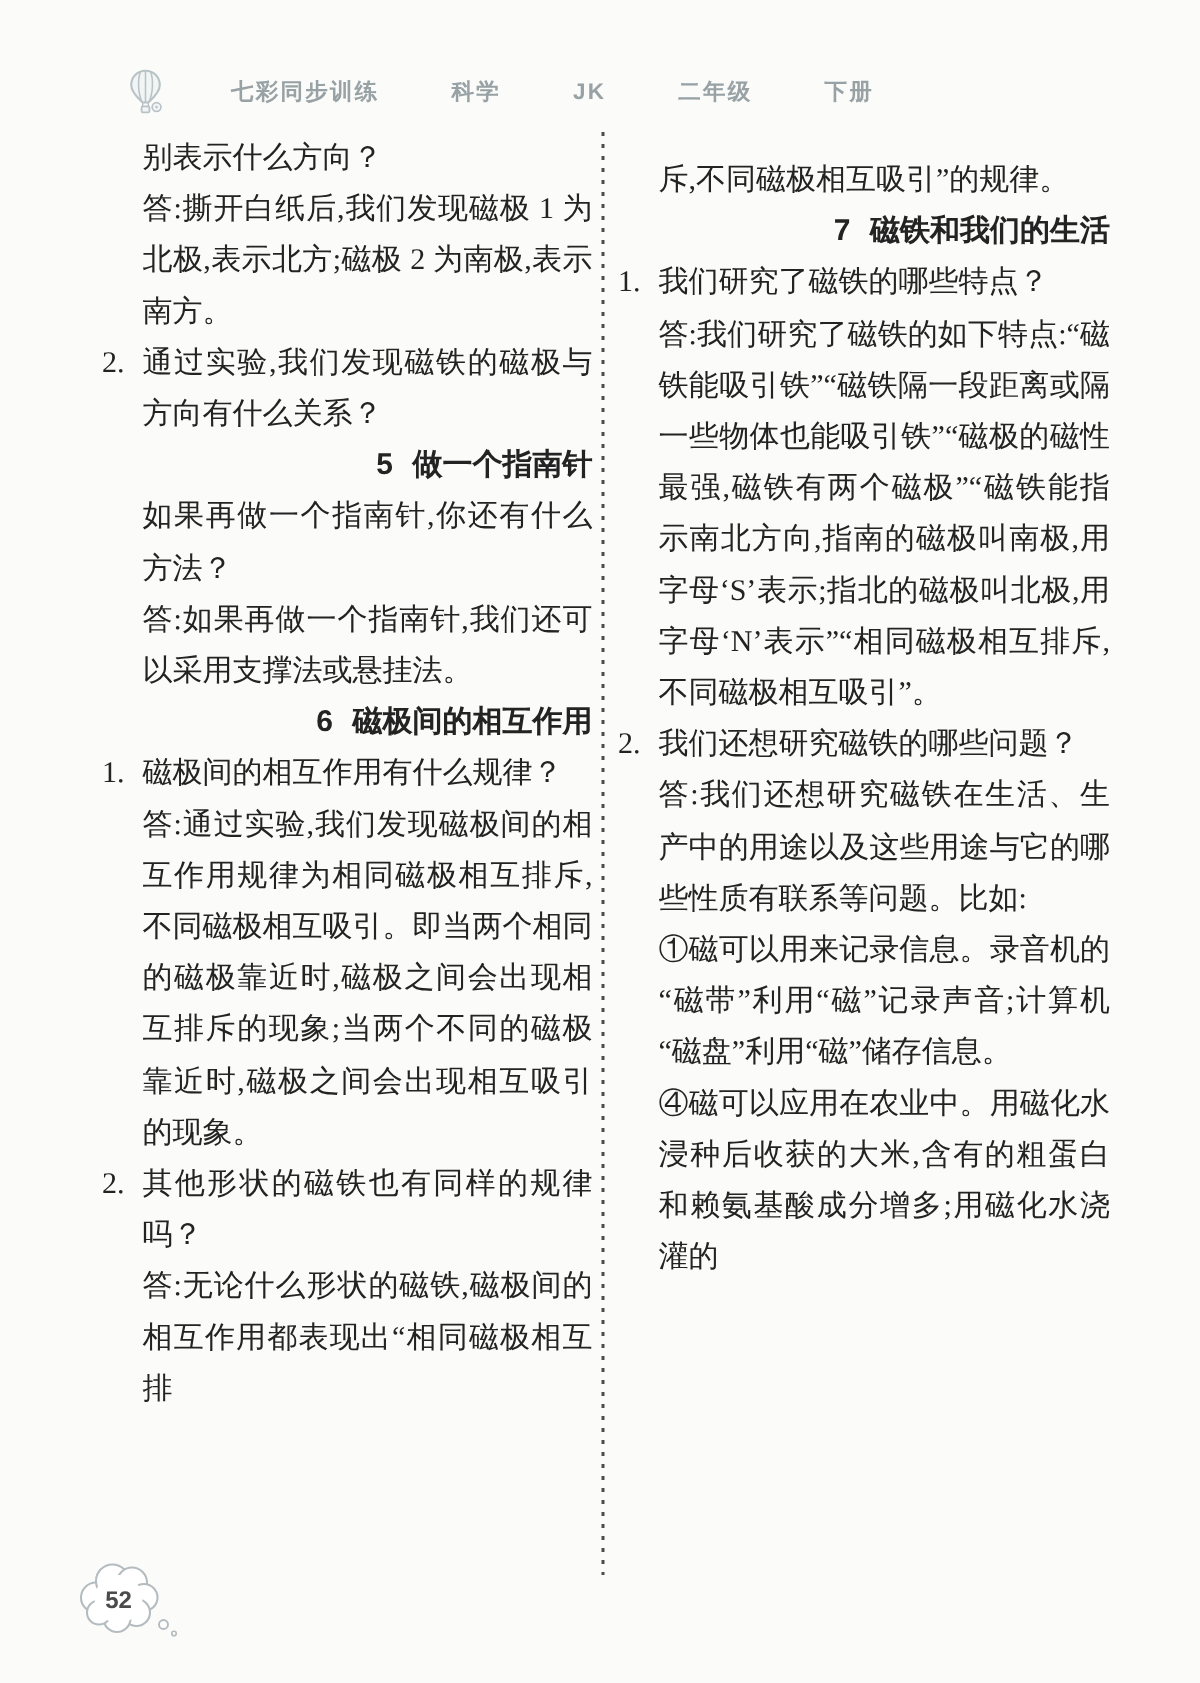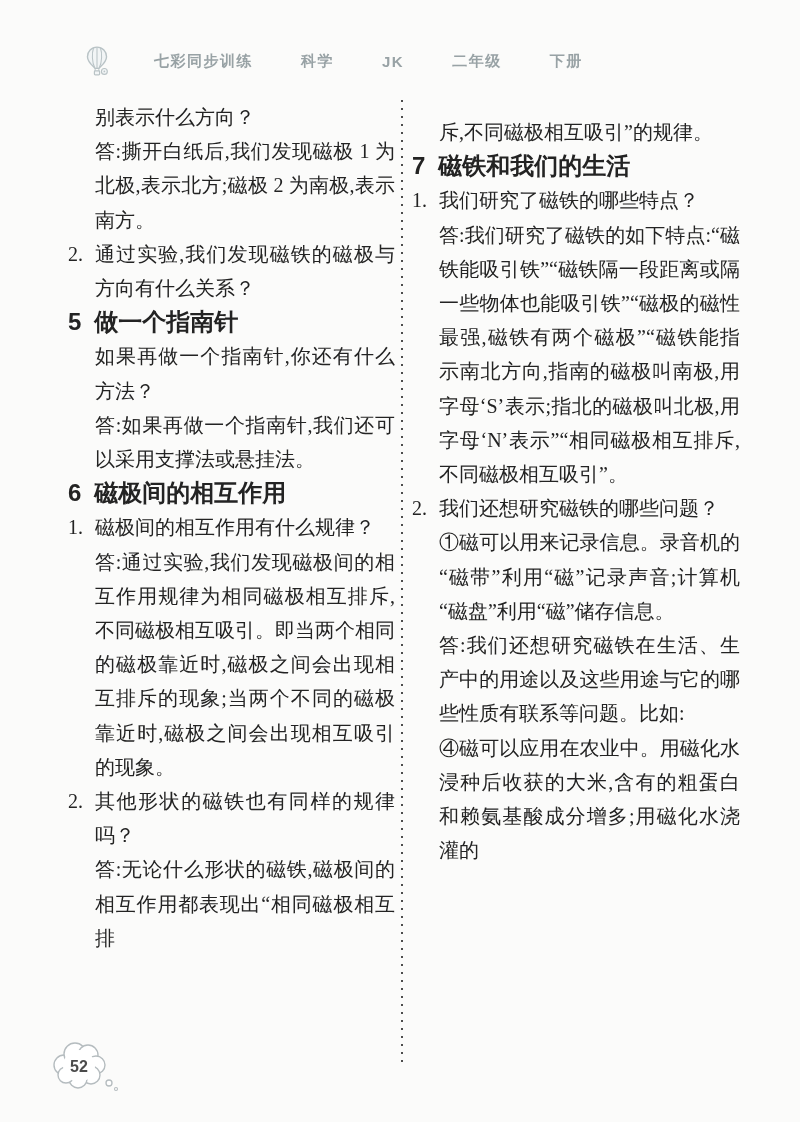--- a/index.html
+++ b/index.html
@@ -16,34 +16,34 @@
   .header {
     position:absolute; top:44px; left:84px;
     display:flex; align-items:center;
     font-family:"Liberation Sans","DejaVu Sans",sans-serif;
     color:#98a2a5; font-size:15px; font-weight:bold; letter-spacing:1.5px;gap:32px;
   }
   .balloon { margin-right:12px; display:inline-flex; }
   .h-item { margin-right:16px; white-space:nowrap; }
   
   .columns {
-    position:absolute; top:100px; left:68px; width:672px; height:962px;
+    position:absolute; top:88px; left:68px; width:672px; height:962px;
     display:flex;
   }
   .col { font-size:20px; line-height:34.2px; text-align:justify; }
   .col-left  { width:327px; }
   .col-right { width:328px;margin-top:15px; }
   .divider {
     width:2px; margin-left:6px; margin-right:9px;
     background-image:repeating-linear-gradient(to bottom,#4c4c4c 0 2.5px,transparent 2.5px 8px);
   }
   .blk-heading {
-    text-align:left; font-weight:bold;
+    text-align:right; font-weight:bold;
     font-family:"Liberation Sans","DejaVu Sans",sans-serif;
-    font-size:24px;
+    font-size:20px;
   }
   .blk-heading .h-num { margin-right:13px; }
   .blk-question { display:flex; }
   .q-num { width:27px; flex-shrink:0; }
   .q-text { flex:1; text-align:justify; }
   .blk-para { margin-left:27px; }
   
   .pagenum { position:absolute; left:46px; top:1039px; width:86px; height:62px; }
 </style>
 </head>
@@ -109,22 +109,22 @@
       </div>
       <div class="blk-question">
         <span class="q-num">1.</span>
         <span class="q-text">我们研究了磁铁的哪些特点？</span>
       </div>
       <div class="blk-para">答:我们研究了磁铁的如下特点:“磁铁能吸引铁”“磁铁隔一段距离或隔一些物体也能吸引铁”“磁极的磁性最强,磁铁有两个磁极”“磁铁能指示南北方向,指南的磁极叫南极,用字母‘S’表示;指北的磁极叫北极,用字母‘N’表示”“相同磁极相互排斥,不同磁极相互吸引”。</div>
       <div class="blk-question">
         <span class="q-num">2.</span>
         <span class="q-text">我们还想研究磁铁的哪些问题？</span>
       </div>
+      <div class="blk-para">答:我们还想研究磁铁在生活、生产中的用途以及这些用途与它的哪些性质有联系等问题。比如:</div>
       <div class="blk-para">①磁可以用来记录信息。录音机的“磁带”利用“磁”记录声音;计算机“磁盘”利用“磁”储存信息。</div>
-      <div class="blk-para">答:我们还想研究磁铁在生活、生产中的用途以及这些用途与它的哪些性质有联系等问题。比如:</div>
       <div class="blk-para">④磁可以应用在农业中。用磁化水浸种后收获的大米,含有的粗蛋白和赖氨基酸成分增多;用磁化水浇灌的</div>
     </section>
 
 </main>
 
 <div class="pagenum">
   <svg width="86" height="62" viewBox="0 0 86 62">
     <g stroke="#b5bcbf" stroke-width="1.4" fill="#ffffff">
       <circle cx="18" cy="26" r="10"></circle>
       <circle cx="29" cy="15" r="11"></circle>

